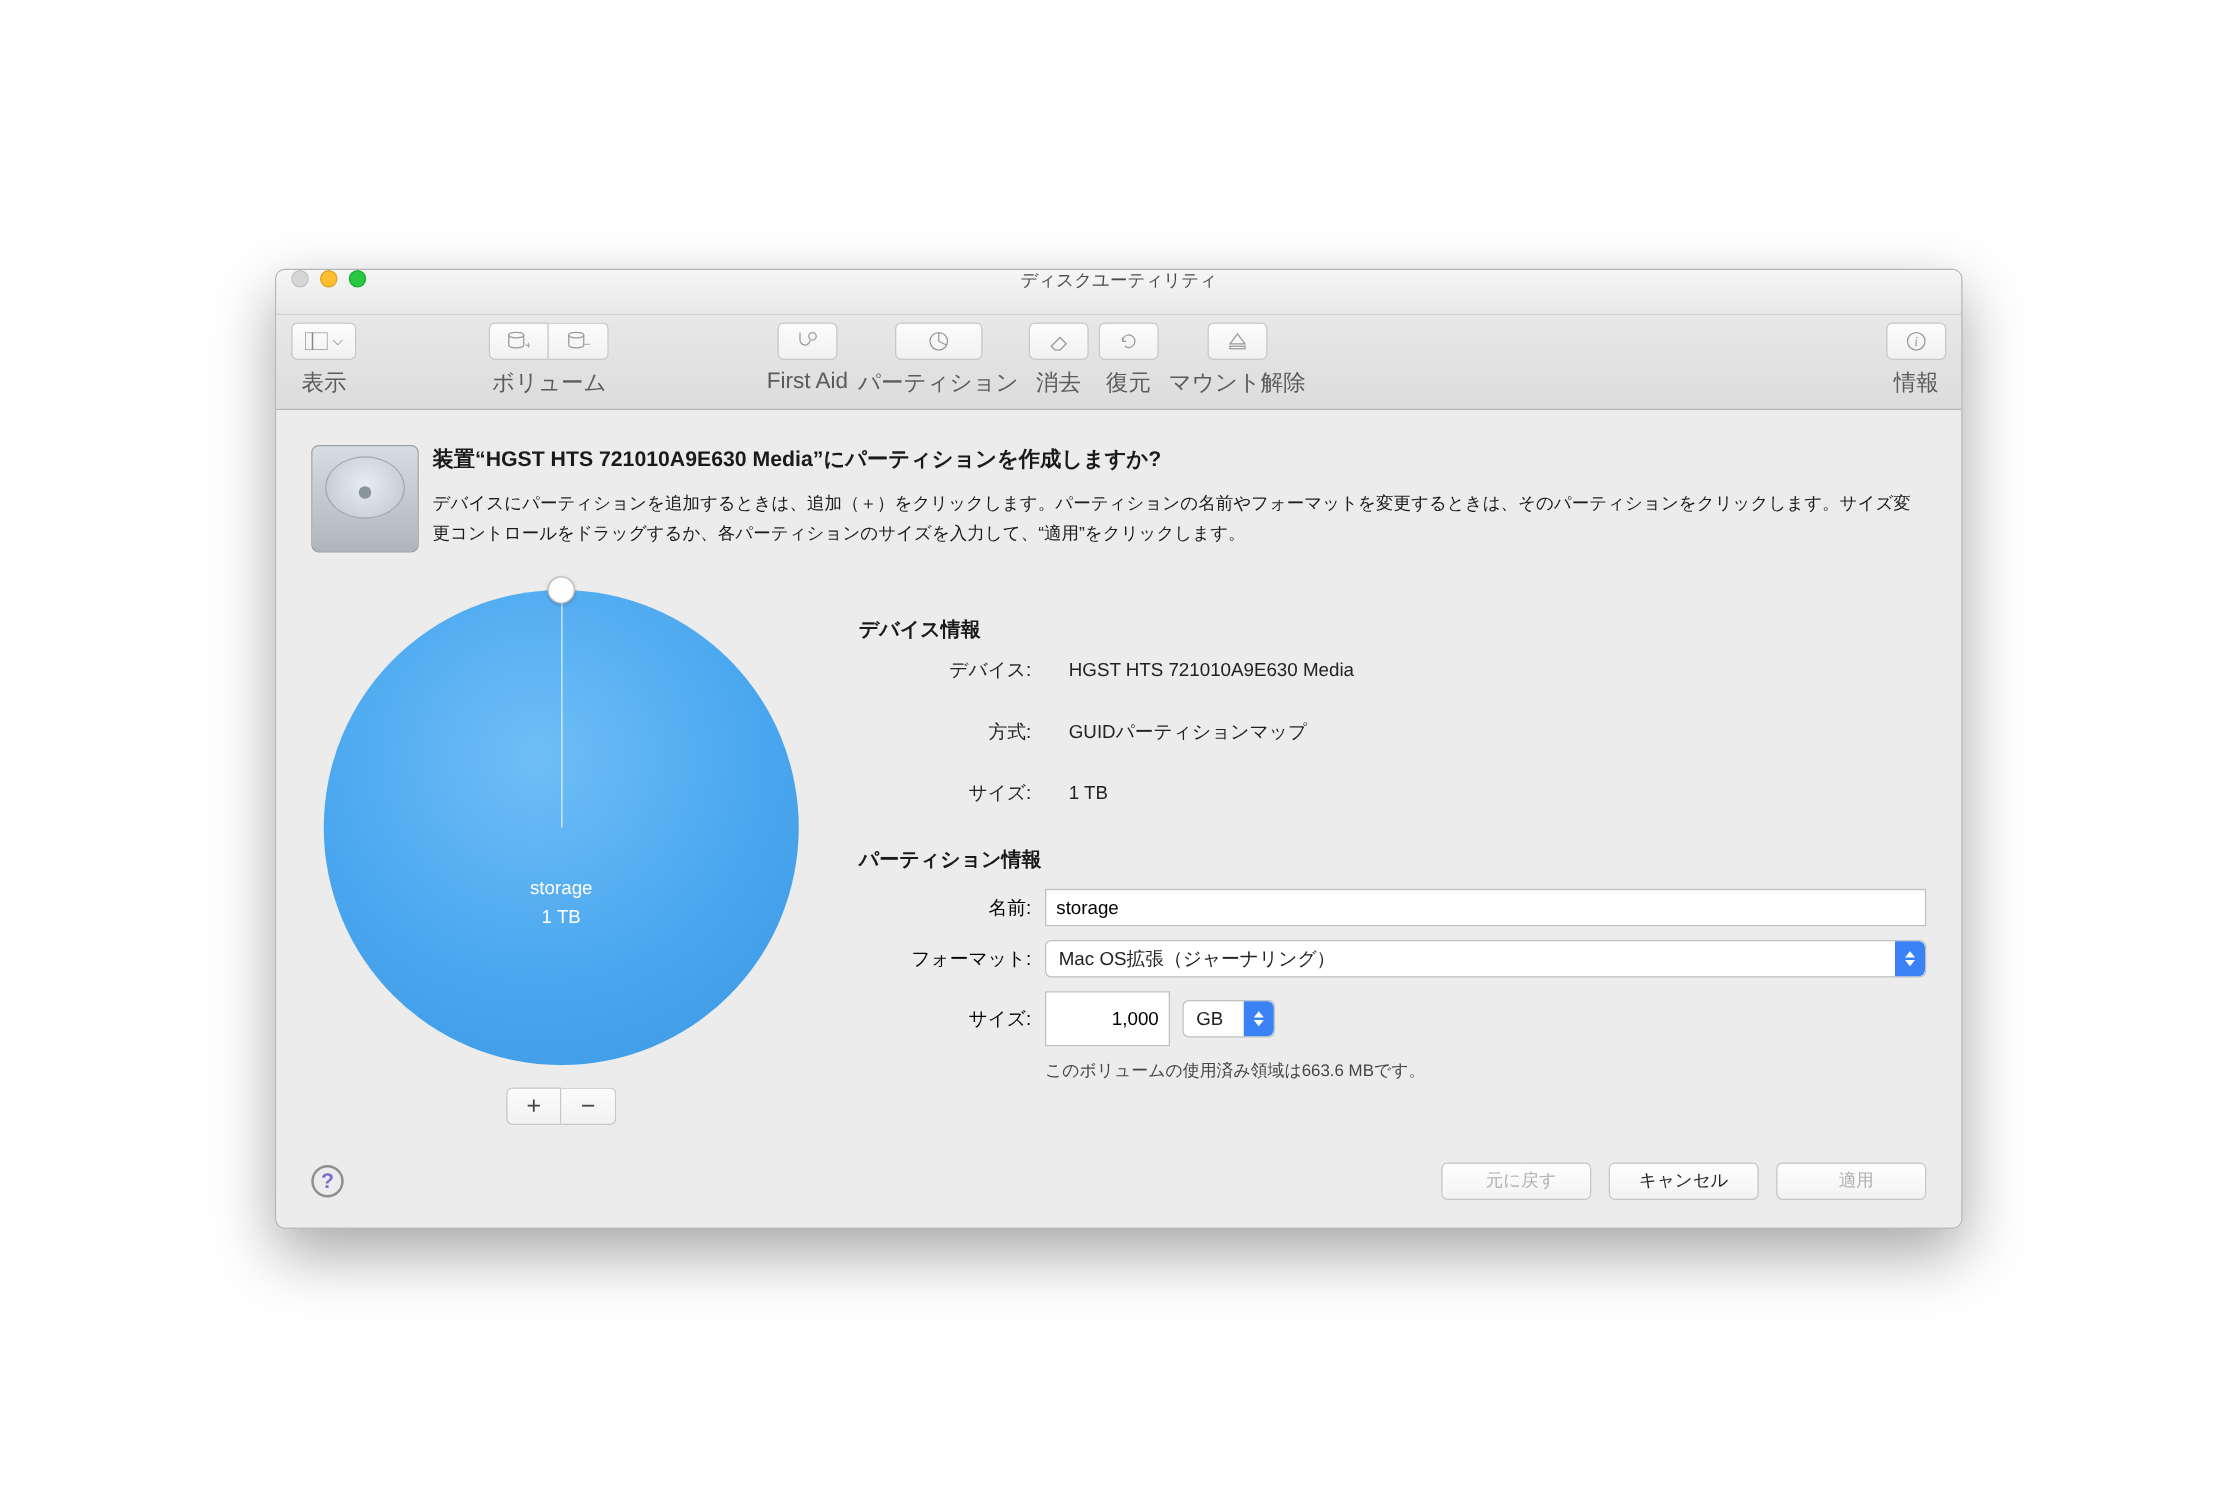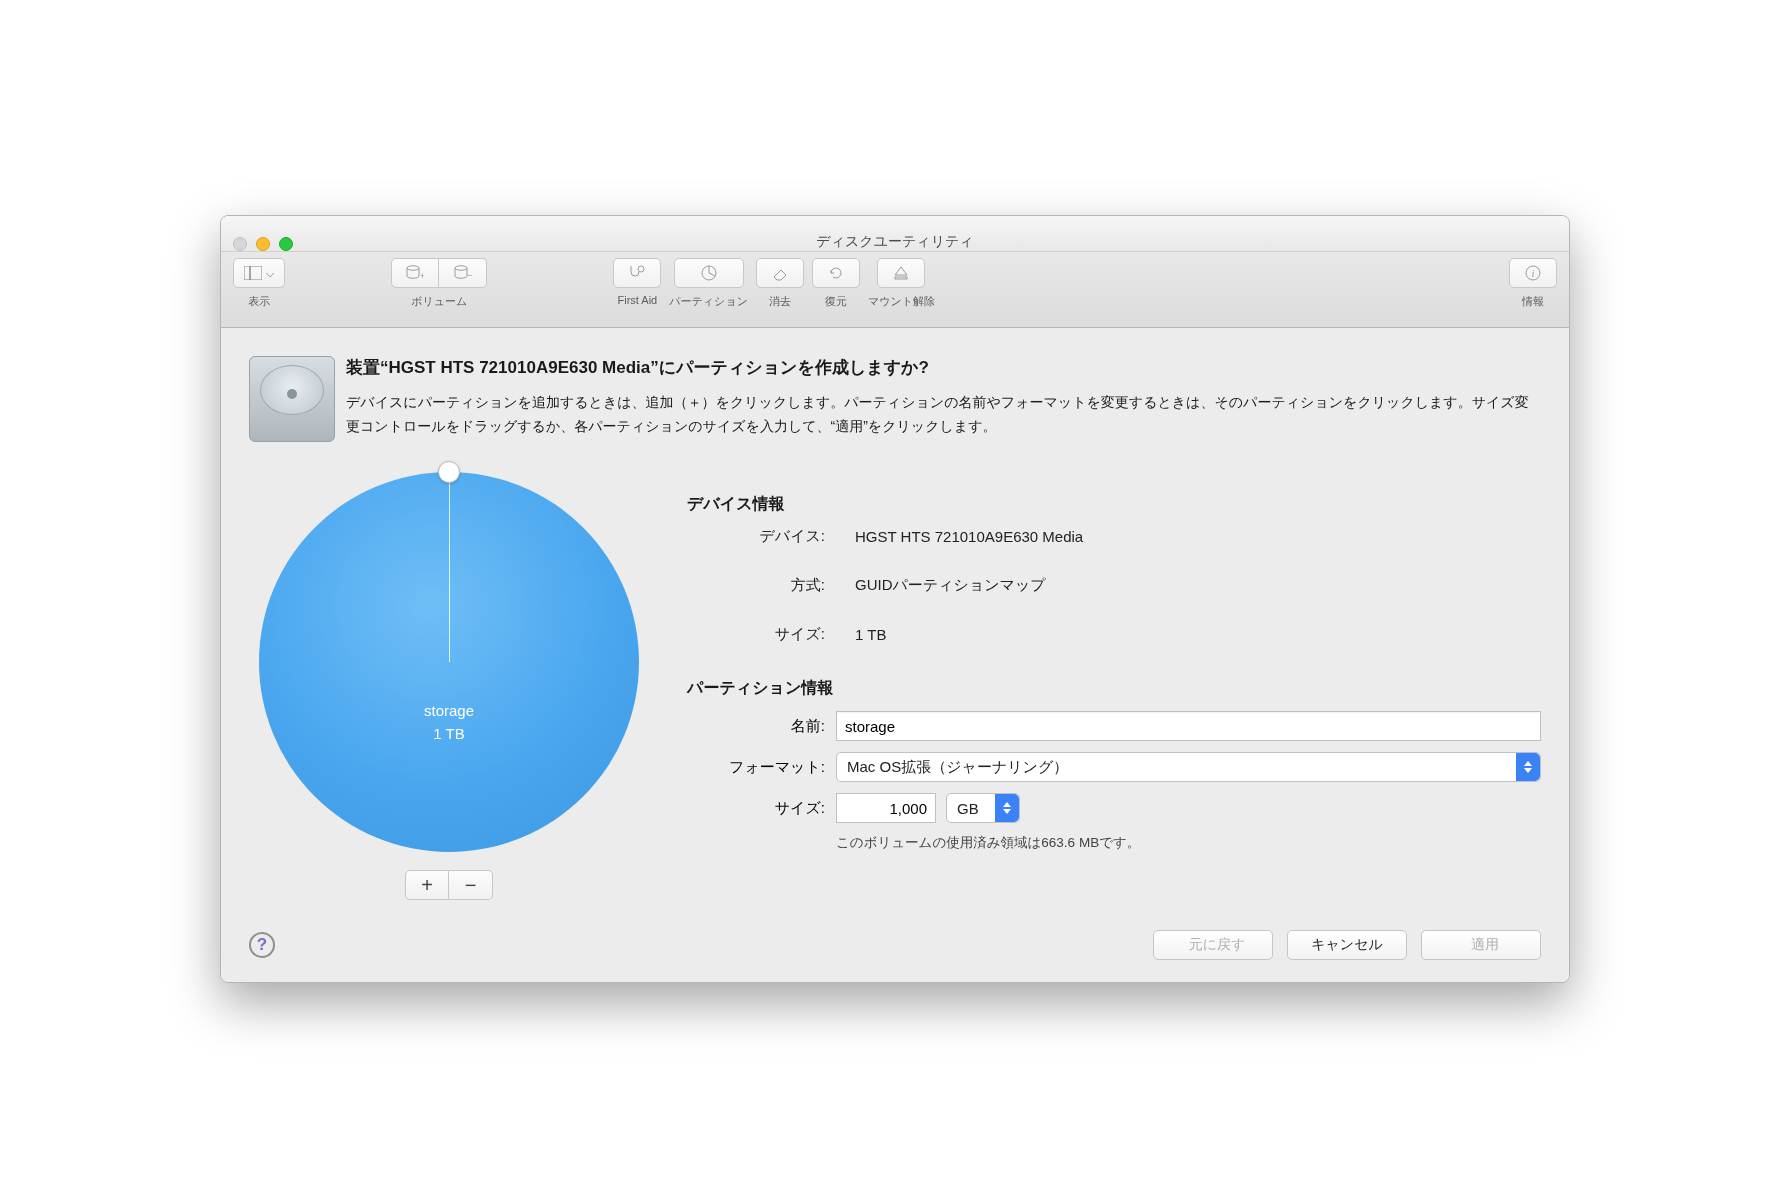--- a/index.html
+++ b/index.html
@@ -15,21 +15,21 @@
   width: 1350px;
   background: #ececec;
   border: 1px solid #b5b5b5;
   border-radius: 8px;
   box-shadow: 0 20px 50px rgba(0,0,0,0.35);
   overflow: hidden;
 }
 .titlebar {
   height: 36px;
   display: flex;
-  align-items: flex-end;
+  align-items: flex-start;
   padding: 0 12px;
   background: linear-gradient(#f6f6f6, #e8e8e8);
   border-bottom: 1px solid #d0d0d0;
   position: relative;
 }
 .traffic { display: flex; gap: 9px; }
 .tl { width: 14px; height: 14px; border-radius: 50%; }
 .tl.red { background: #d6d6d6; border:1px solid #c0c0c0;}
 .tl.yel { background: #febc2e; border:1px solid #d6a322;}
 .tl.grn { background: #28c840; border:1px solid #1faa32;}
@@ -56,21 +56,21 @@
   border: 1px solid #c8c8c8;
   border-radius: 5px;
   display:flex; align-items:center; justify-content:center;
   min-width: 48px;
   padding: 0 10px;
   color: #6a6a6a;
 }
 .seg { display:flex; }
 .seg .tb-btn:first-child { border-top-right-radius:0; border-bottom-right-radius:0; }
 .seg .tb-btn:last-child  { border-top-left-radius:0; border-bottom-left-radius:0; border-left:none;}
-.tb-label { font-size: 11px; color:#5b5b5b; margin-top:6px;}
+.tb-label { font-size: 18px; color:#5b5b5b; margin-top:6px;}
 .spacer { flex:1; }
 .sheet {
   background:#ececec;
   padding: 28px 28px 22px 28px;
 }
 .header-row { display:flex; gap:11px; margin-bottom:22px;}
 .drive-icon {
   width:86px; height:86px; flex:0 0 86px;
   background: linear-gradient(#d7dde2,#aeb6bc);
   border-radius:6px;
@@ -142,21 +142,21 @@
   position:absolute; right:0; top:0; bottom:0; width:24px;
   background:#3b82f6; border-top-right-radius:5px; border-bottom-right-radius:5px;
   display:flex; flex-direction:column; align-items:center; justify-content:center;
 }
 .select .arrows::before, .select .arrows::after {
   content:""; border-left:4px solid transparent; border-right:4px solid transparent;
 }
 .select .arrows::before { border-bottom:5px solid #fff; margin-bottom:2px;}
 .select .arrows::after  { border-top:5px solid #fff;}
 .size-row { display:flex; gap:10px; align-items:center;}
-.size-input { width:100px; height:30px; border:1px solid #c0c0c0; background:#fff; padding:0 8px; font-size:15px; text-align:right;}
+.size-input { width:100px; height:44px; border:1px solid #c0c0c0; background:#fff; padding:0 8px; font-size:15px; text-align:right;}
 .unit-select { width:74px;}
 .hint { grid-column:2; font-size:13.5px; color:#444; line-height:1.6; margin-top:-2px;}
 .footer {
   display:flex; align-items:center; padding-top:30px;
   gap:14px;
 }
 .help-icon{
   width:26px;height:26px;border-radius:50%;border:2px solid #8f8f8f;
   display:flex;align-items:center;justify-content:center;
   color:#7a6fc9;font-weight:700;font-size:17px;

